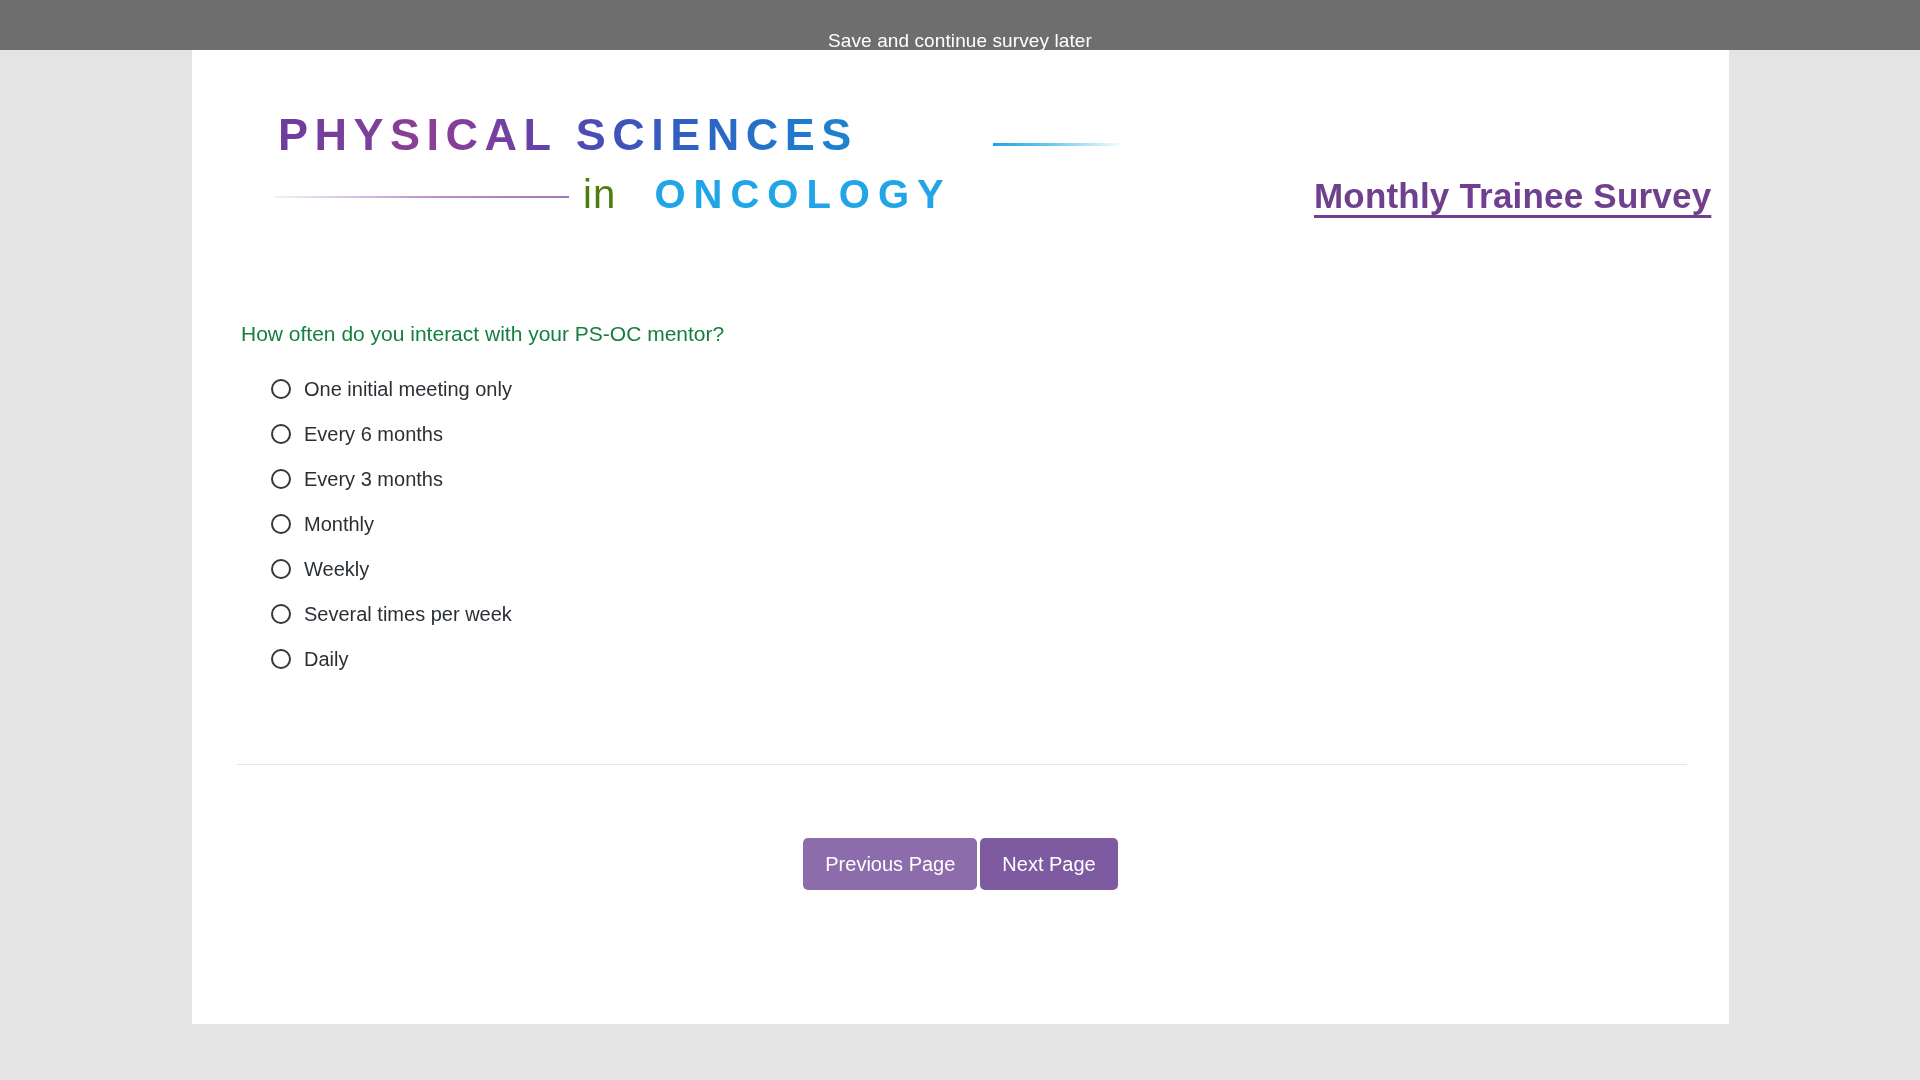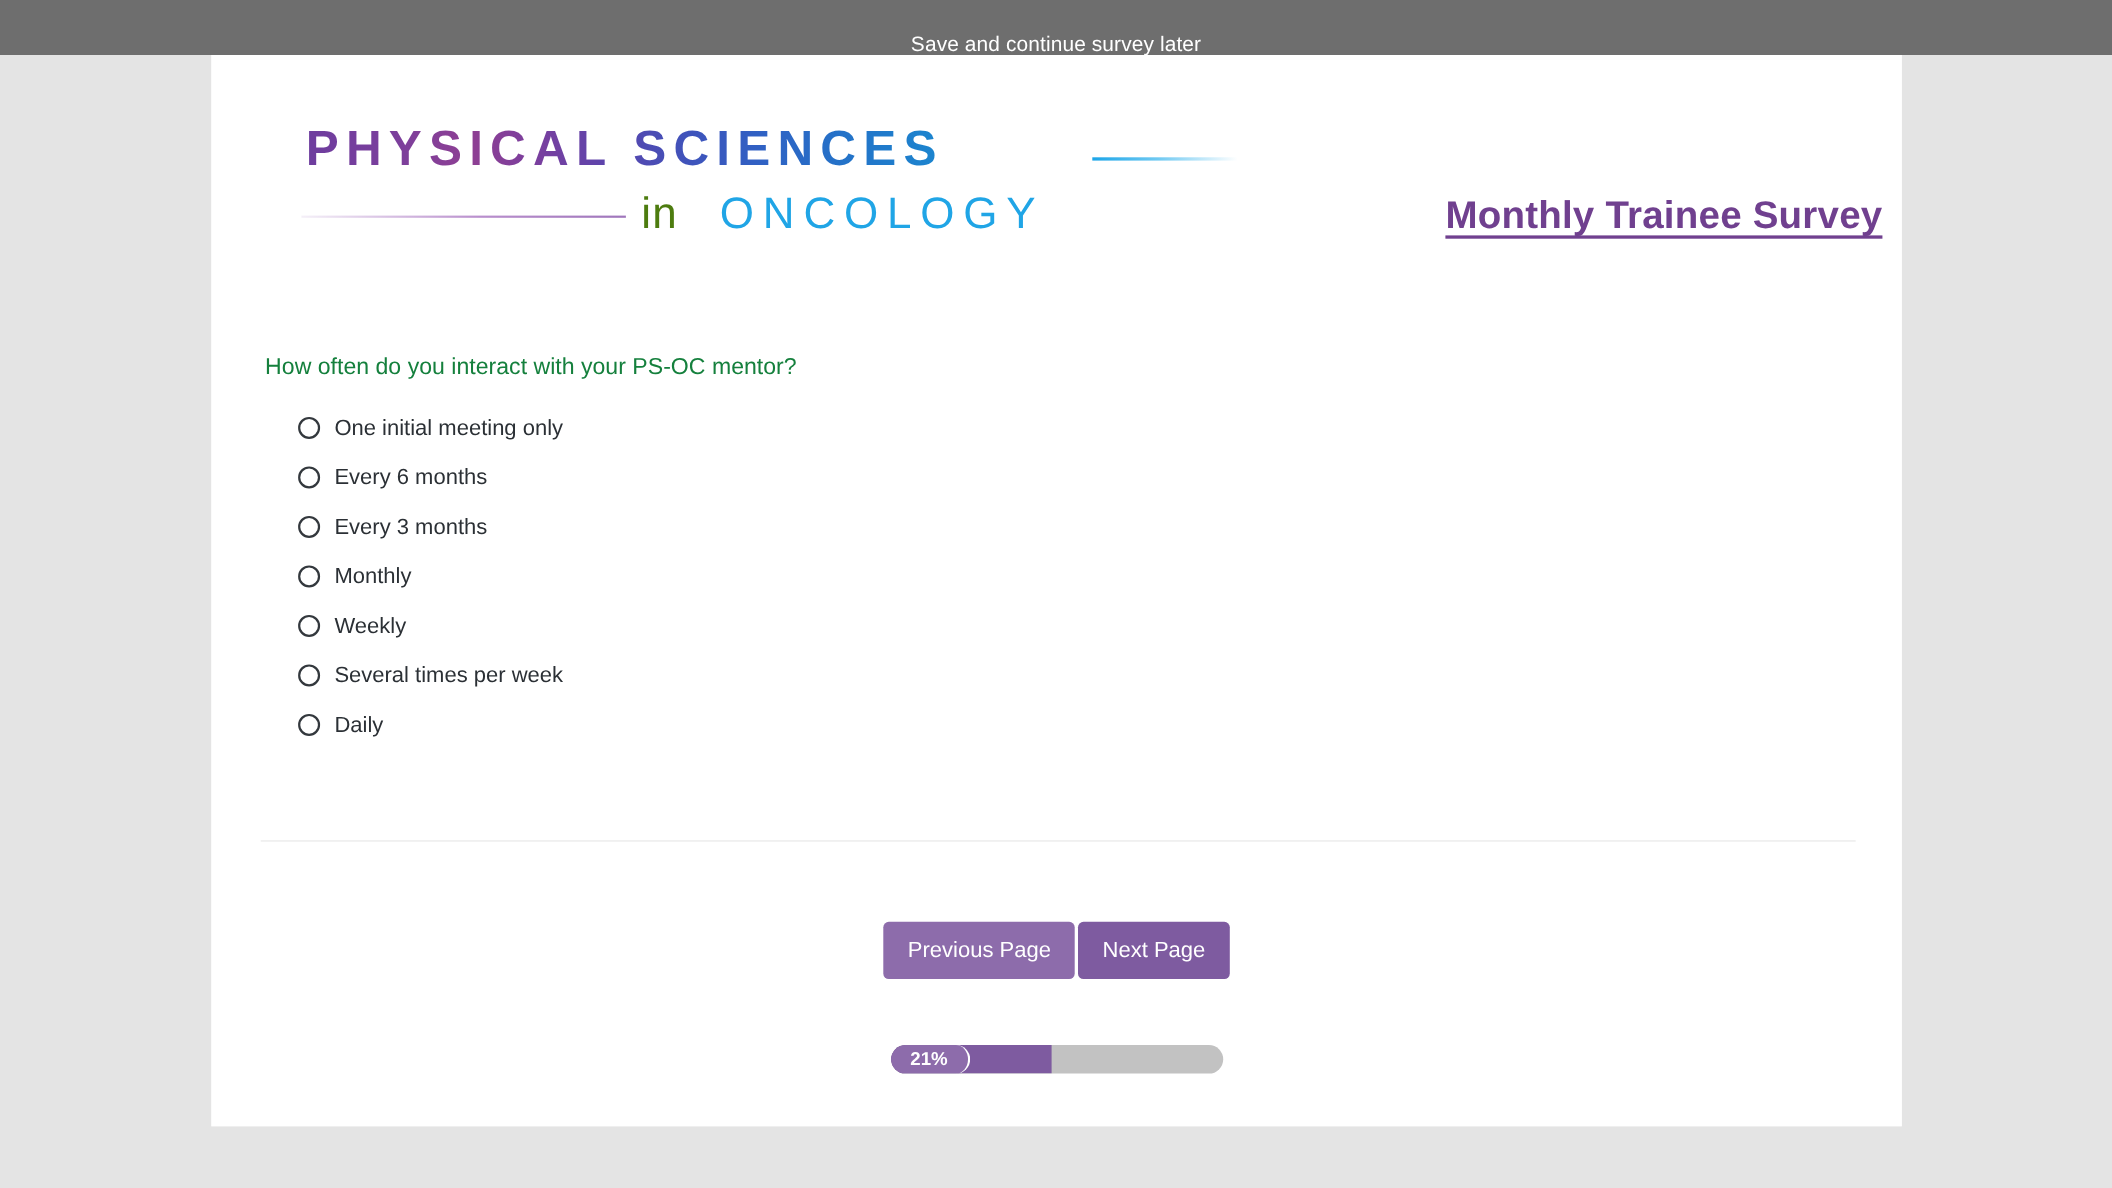--- a/index.html
+++ b/index.html
@@ -101,21 +101,21 @@
     letter-spacing: 8px;
     white-space: nowrap;
   }
   .logo-in {
     color: #4d7c0f;
     font-weight: 400;
     letter-spacing: 1px;
   }
   .logo-onc {
     color: #20a5e6;
-    font-weight: 400;
+    font-weight: 700;
   }
 
   .survey-title {
     position: absolute;
     left: 1122px;
     top: 114px;
     font-size: 35px;
     font-weight: bold;
     color: #70408f;
     text-decoration: underline;
@@ -298,20 +298,14 @@
     </ul>
   </div>
 
   <div class="divider"></div>
 
   <div class="nav-buttons">
     <button class="nav-btn btn-prev">Previous Page</button>
     <button class="nav-btn btn-next">Next Page</button>
   </div>
 
-  <div class="progress-wrap">
-    <div class="progress-bar">
-      <div class="progress-fill" style="width: 146.865px;"></div>
-      <div class="progress-label">21%</div>
-    </div>
-  </div>
 
 </div>
 
 </body></html>

